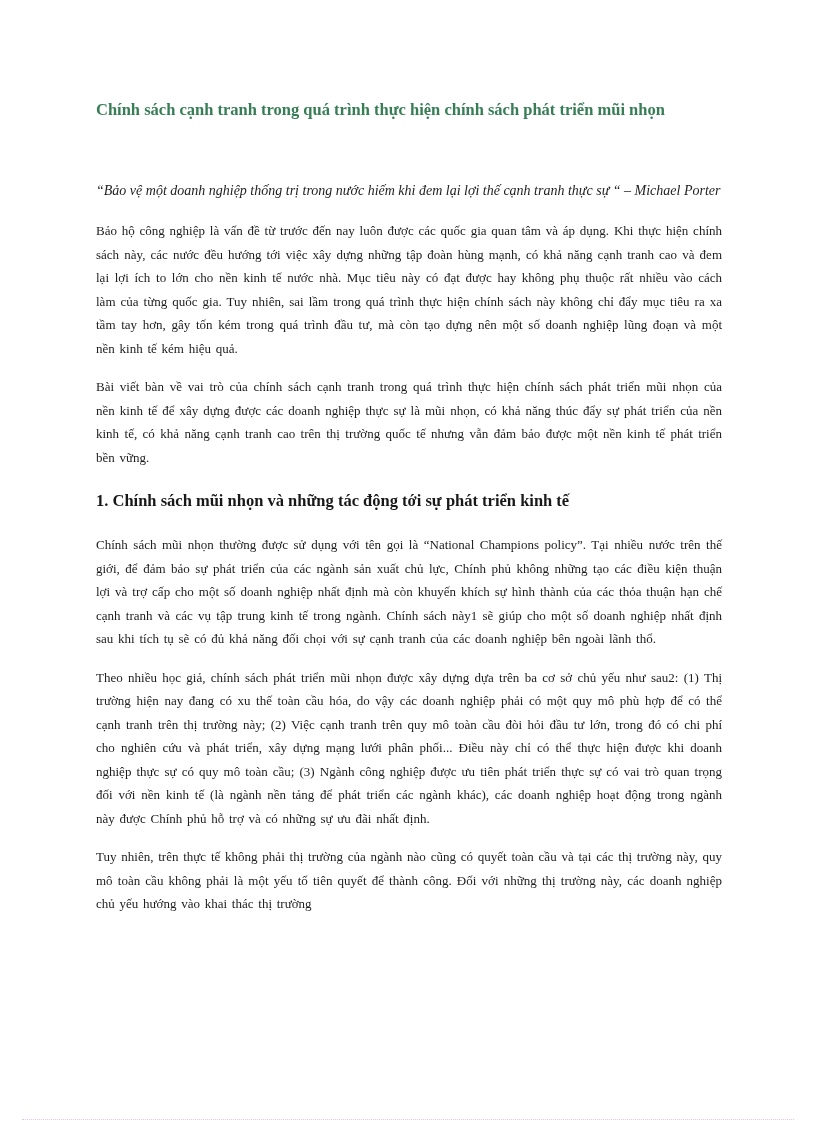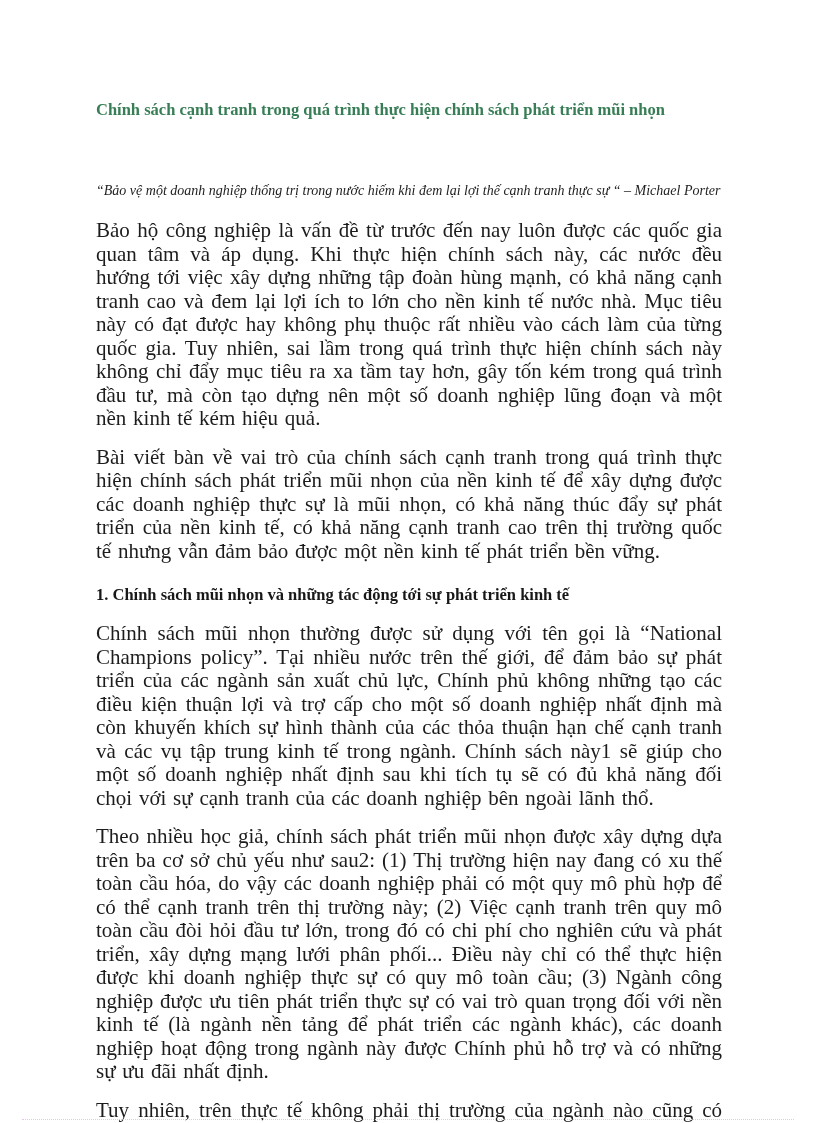--- a/index.html
+++ b/index.html
@@ -29,28 +29,28 @@
   .doc-quote {
     margin: 0 0 16px 0;
     font-style: italic;
     font-size: 14px;
     line-height: 24px;
     text-align: justify;
     color: #222222;
   }
   .para {
     margin: 0 0 15px 0;
-    font-size: 21px;
+    font-size: 13px;
     line-height: 23.5px;
     text-align: justify;
     word-spacing: 1.5px;
     color: #1c1c1c;
   }
   .section-heading {
-    margin: 21px 0 16px 0;
+    margin: 21px 0 21px 0;
     font-size: 16.5px;
     line-height: 22px;
     font-weight: bold;
     color: #181818;
   }
   .page-break-line {
     position: absolute;
     left: 22px;
     right: 22px;
     bottom: 3px;

